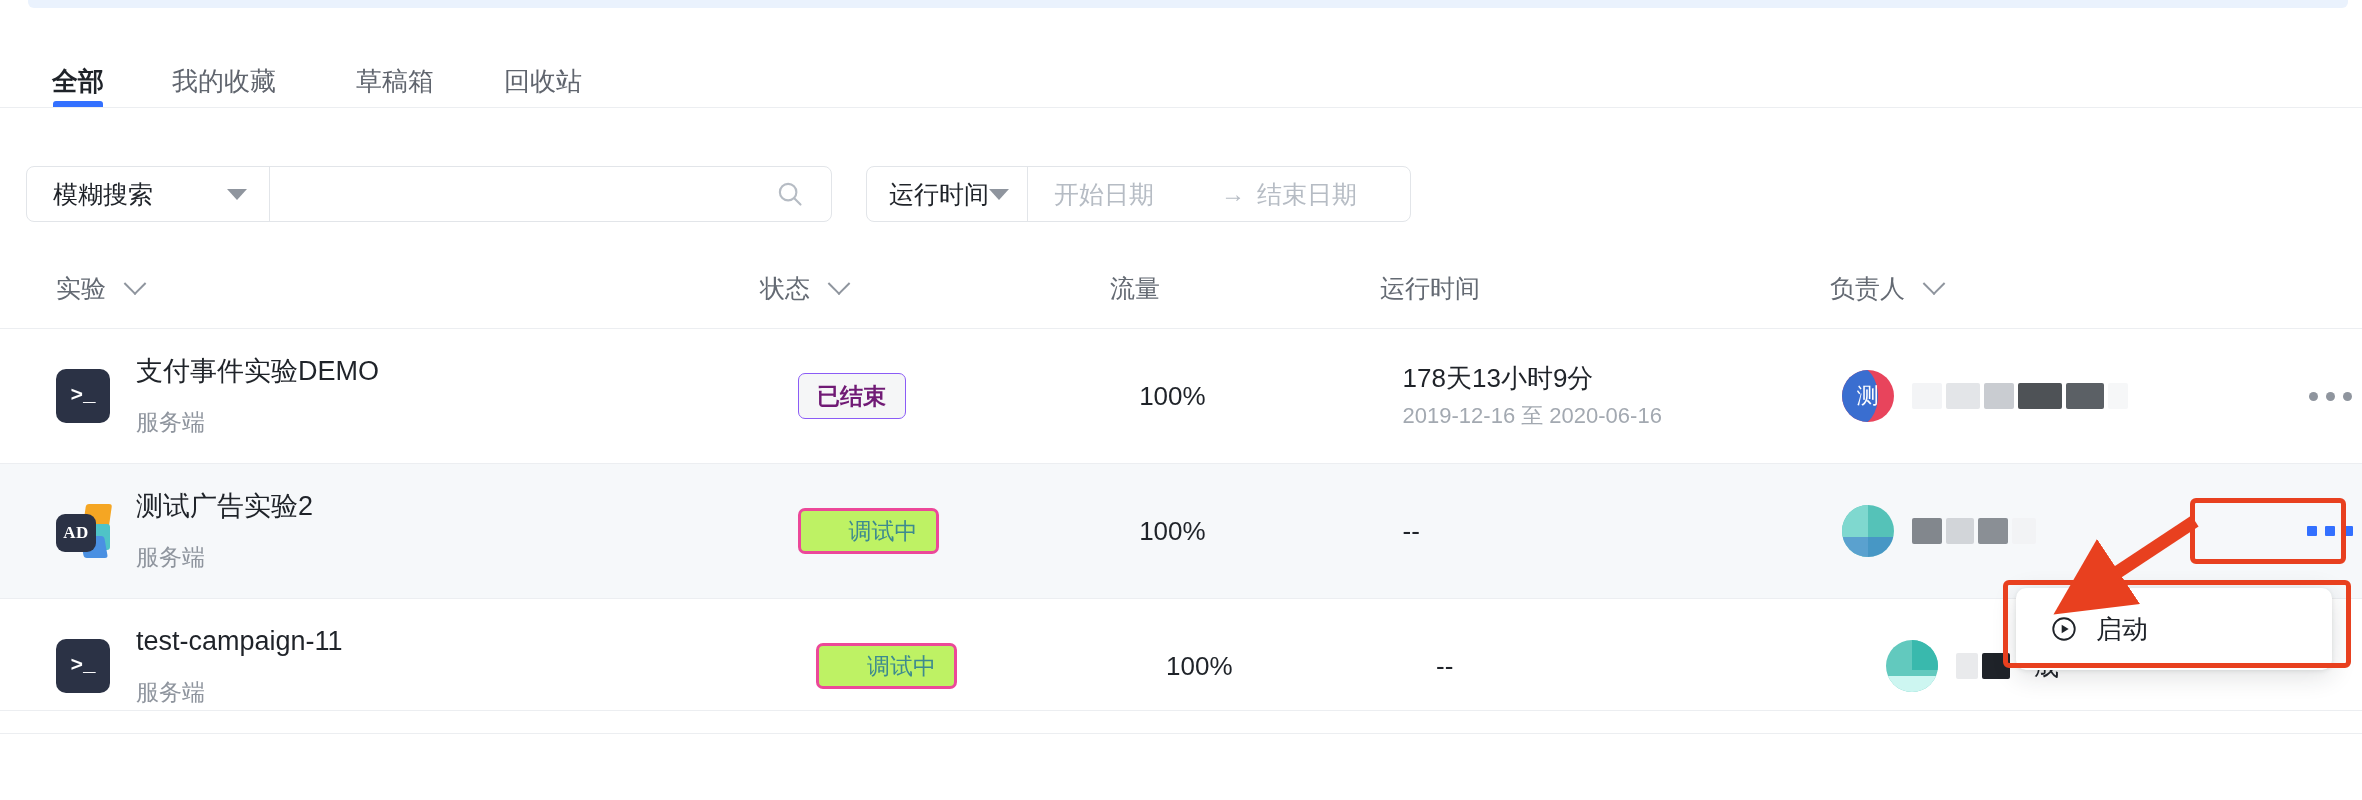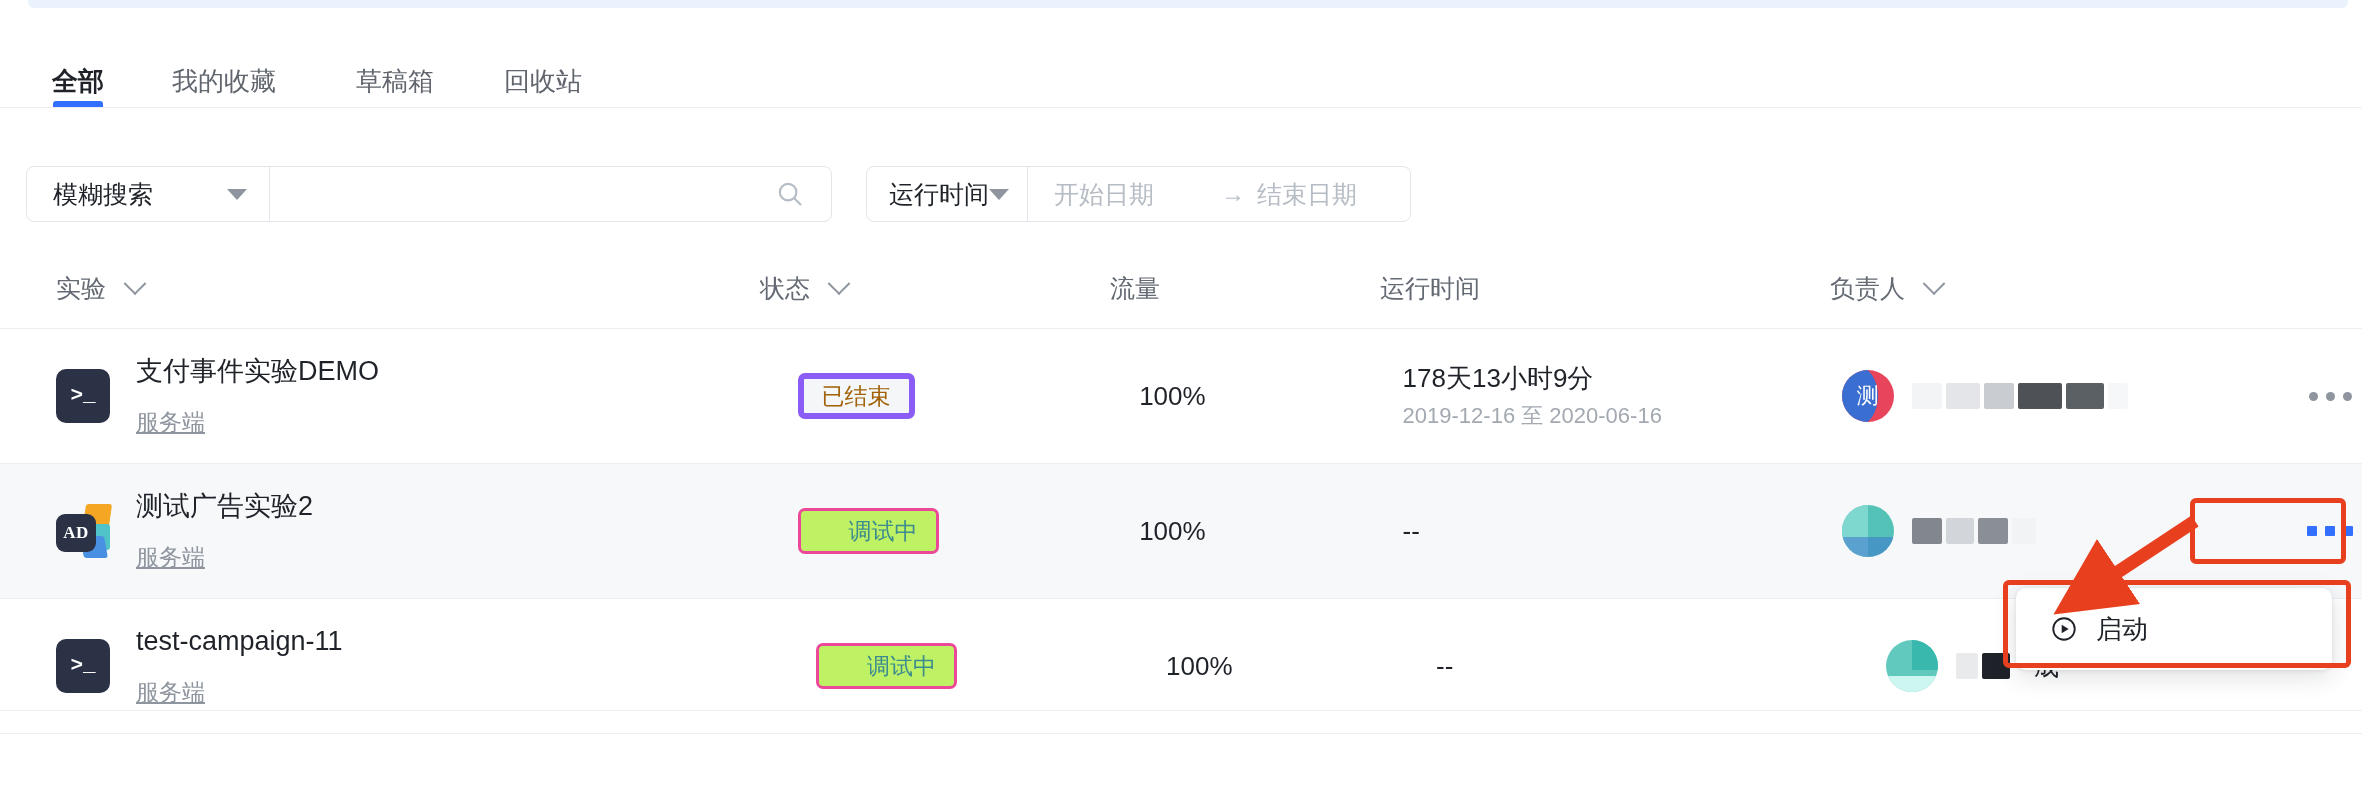--- a/index.html
+++ b/index.html
@@ -240,35 +240,35 @@
     border-radius: 9px;
     background: #2b3245;
     color: #fff;
     font-size: 17px;
     font-weight: 700;
     display: flex; align-items: center; justify-content: center;
     letter-spacing: .5px;
   }
   .exp-texts { display: flex; flex-direction: column; gap: 24px; }
   .exp-name { font-size: 27px; color: #1f2329; line-height: 1.1; }
-  .exp-sub  { font-size: 23px; color: #8f959e; line-height: 1.1; text-decoration: underline; }
+  .exp-sub  { font-size: 23px; color: #8f959e; line-height: 1.1; }
 
   
   .badge {
     display: inline-flex;
     align-items: center;
     justify-content: center;
     height: 46px;
     min-width: 108px;
     padding: 0 18px;
     border-radius: 7px;
     font-size: 23px;
     box-sizing: border-box;
   }
-  .badge.ended { background: #f5f6f7; border: 6px solid #8b5cf6; color: #a16207; }
+  .badge.ended { background: #f5f6f7; border: 1px solid #8b5cf6; color: #701a75; font-weight: bold; }
   .badge.debug { background: #bef264; border: 3px solid #ec4899; color: #3d8a8f; padding-left: 48px; }
 
   .flow-val { font-size: 26px; color: #1f2329; }
 
   .time-main { font-size: 26px; color: #1f2329; line-height: 1.15; }
   .time-sub  { font-size: 22px; color: #a3a9b1; margin-top: 9px; line-height: 1.15; }
   .time-dash { font-size: 26px; color: #1f2329; }
 
   
   .owner-cell { display: flex; align-items: center; gap: 18px; }

